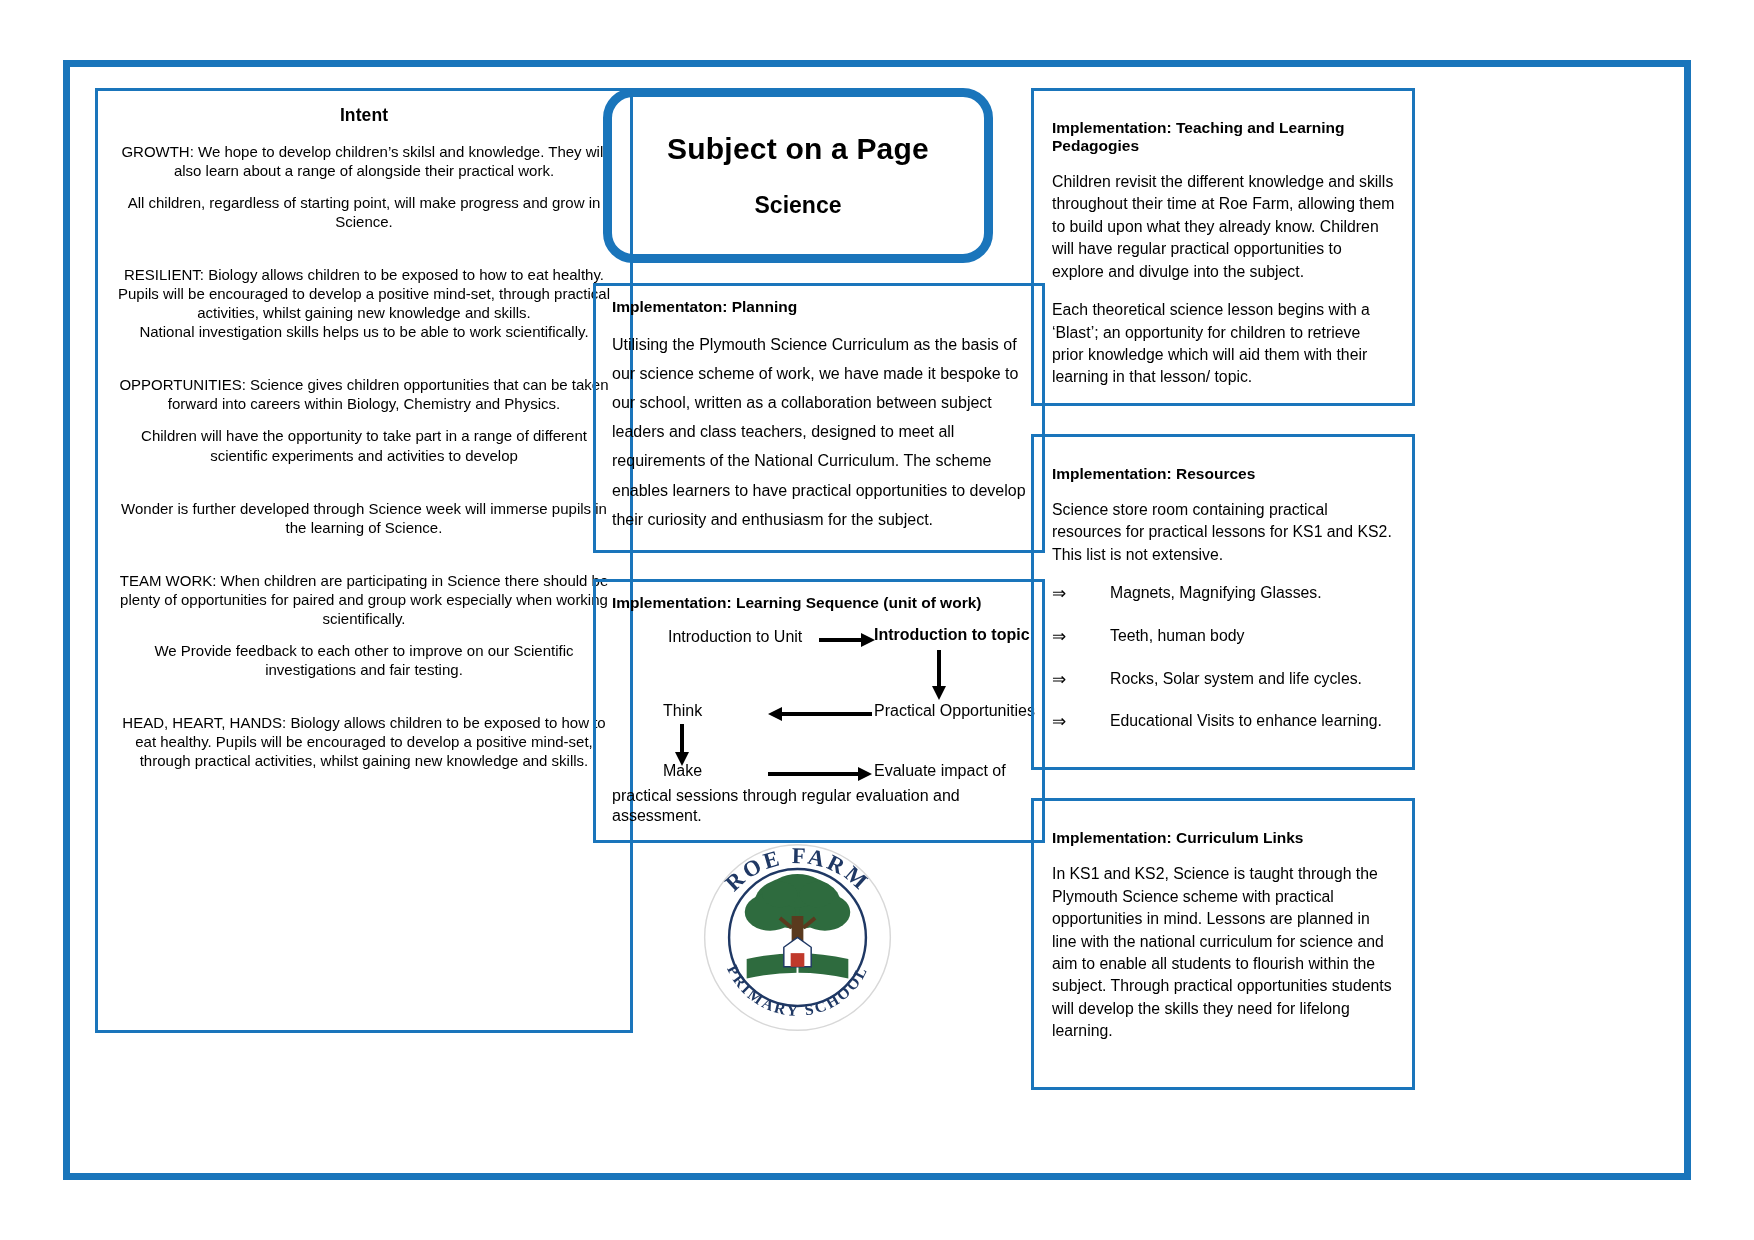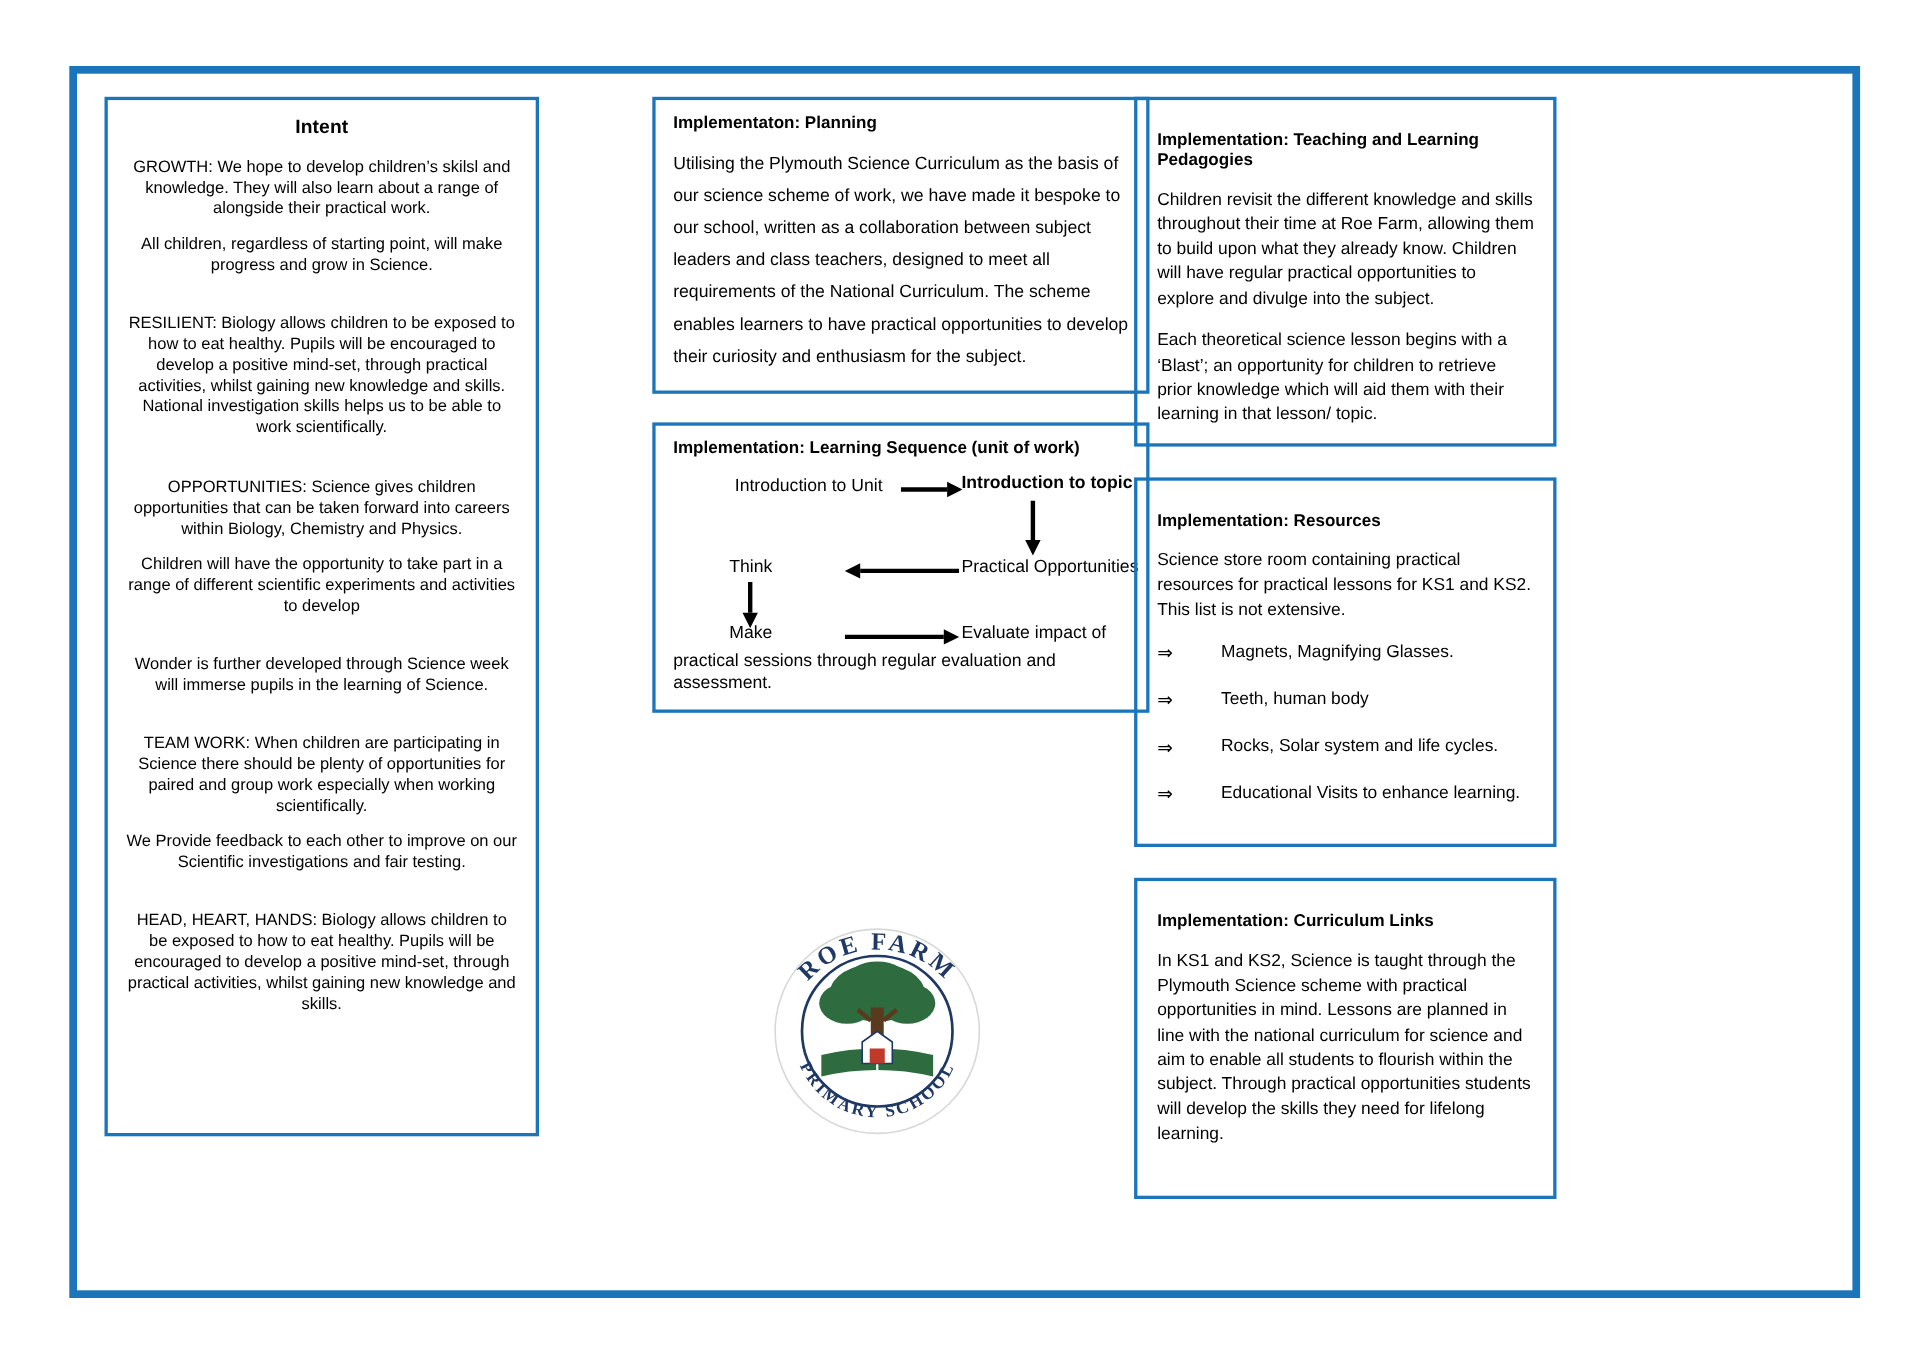--- a/index.html
+++ b/index.html
@@ -59,21 +59,21 @@
   .panel {
     border: 3px solid #1a75bb;
     box-sizing: border-box;
     background: rgba(255,255,255,0.0);
     padding: 10px 14px 12px 14px;
     position: relative;
   }
 
   
   #intent-panel {
-    width: 395px;
+    width: 538px;
     height: 945px;
     padding: 12px 16px 10px 16px;
   }
   #intent-title {
     text-align: center;
     font-weight: bold;
     font-size: 17.5px;
     margin: 2px 0 16px 0;
     letter-spacing: 0.1px;
   }
@@ -246,20 +246,24 @@
       <p class="intent-para">TEAM WORK:  When children are participating in Science there should  be plenty of opportunities for paired and group work especially when working scientifically.</p>
       <p class="intent-para">We Provide feedback to each other to improve on our Scientific investigations and fair testing.</p>
       <div class="gap-lg"></div>
 
       <p class="intent-para">HEAD, HEART, HANDS: Biology allows children to be exposed to how to eat healthy. Pupils will be encouraged to develop a positive mind-set, through practical activities, whilst gaining new knowledge and skills.</p>
     </div>
   </div>
 
   <div class="col" id="col-mid">
 
+    <div id="title-box">
+      <div id="title-main">Subject on a Page</div>
+      <div id="title-sub">Science</div>
+    </div>
 
     <div class="panel" id="planning-panel">
       <div class="panel-head">Implementaton: Planning</div>
       <p class="planning-body">Utilising the Plymouth Science Curriculum as the basis of our science scheme of work, we have made it bespoke to our school, written as a collaboration between subject leaders and class teachers, designed to meet all requirements of the National Curriculum.  The scheme enables learners to have practical opportunities to develop their curiosity and enthusiasm for the subject.</p>
     </div>
 
     <div class="panel" id="sequence-panel">
       <div class="panel-head">Implementation: Learning Sequence (unit of work)</div>
 
       <div id="seq-diagram">

